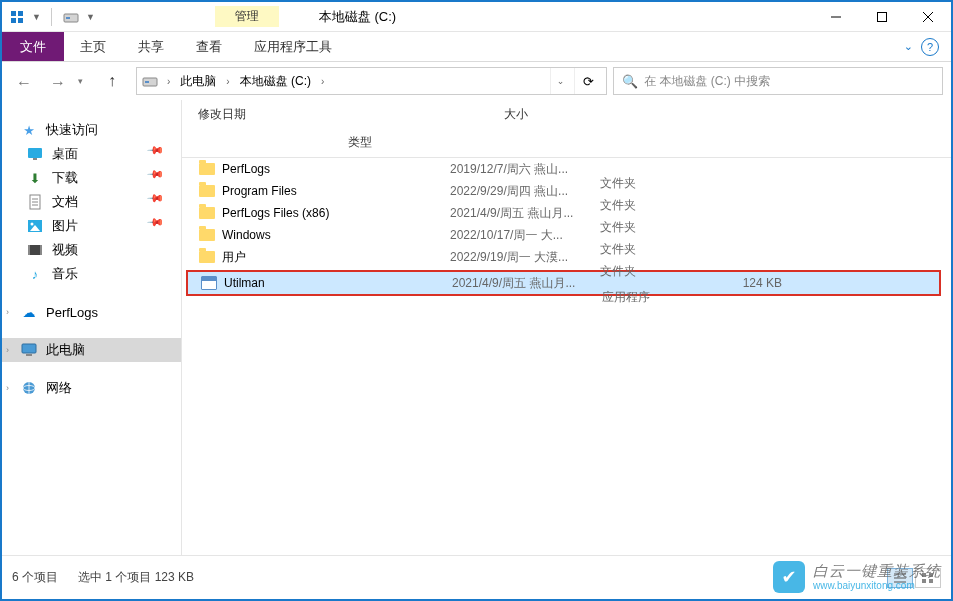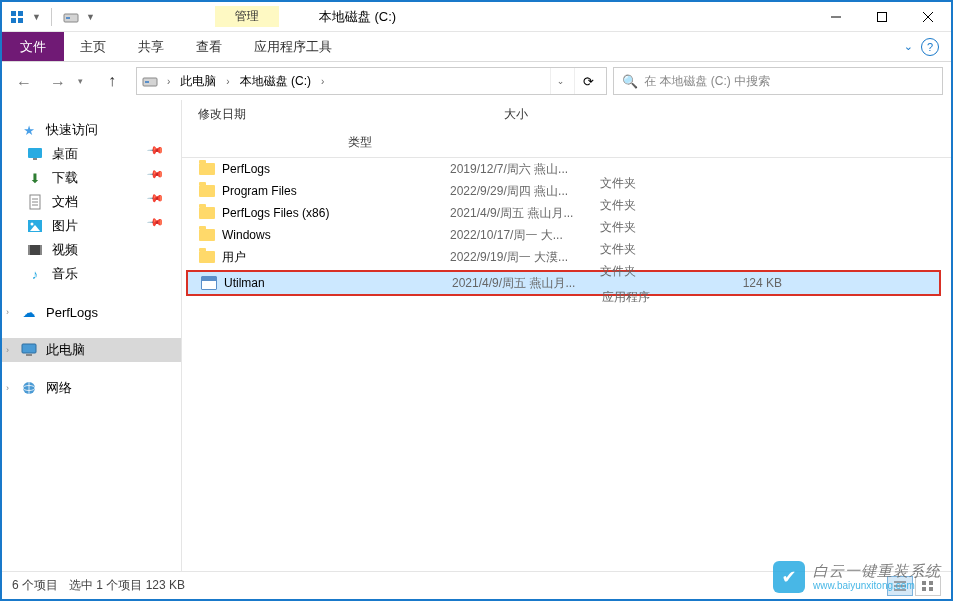--- a/index.html
+++ b/index.html
@@ -64,21 +64,21 @@
     .file-row .col-size { color: #666; }
     .folder-icon-sm { width: 18px; height: 16px; display: flex; align-items: center; justify-content: center; }
     .folder-shape { width: 16px; height: 12px; background: #ffd96a; border-radius: 1px; position: relative; }
     .folder-shape::before { content: ''; position: absolute; top: -3px; left: 0; width: 7px; height: 3px; background: #ffd96a; border-radius: 1px 1px 0 0; }
     .exe-icon-sm { width: 16px; height: 14px; border: 1px solid #5a8fc9; border-radius: 1px; position: relative; background: #fff; }
     .exe-icon-sm::before { content: ''; position: absolute; top: 0; left: 0; right: 0; height: 4px; background: #5a8fc9; }
     .highlight-box { border: 2px solid #d93025; margin: 2px 10px 0 4px; }
     .highlight-box .file-row { background: #cce8ff; margin: 0; padding-left: 12px; }
 
     
-    .statusbar { height: 28px; border-top: 1px solid #e5e5e5; display: flex; align-items: center; padding: 0 10px; gap: 11px; font-size: 12px; color: #444; }
+    .statusbar { height: 44px; border-top: 1px solid #e5e5e5; display: flex; align-items: center; padding: 0 10px; gap: 20px; font-size: 12px; color: #444; }
     .statusbar-right { margin-left: auto; display: flex; gap: 2px; }
     .view-toggle { width: 26px; height: 20px; border: 1px solid #ccc; display: flex; align-items: center; justify-content: center; font-size: 10px; }
     .view-toggle.active { background: #d4e8f7; border-color: #7db3dd; }
 
     
     .watermark { position: absolute; bottom: 6px; right: 10px; display: flex; align-items: center; gap: 8px; opacity: 0.85; }
     .wm-logo { width: 32px; height: 32px; background: #29abe2; border-radius: 6px; display: flex; align-items: center; justify-content: center; color: #fff; font-size: 18px; }
     .wm-text { display: flex; flex-direction: column; line-height: 1.1; }
     .wm-text .line1 { font-size: 15px; color: #666; font-style: italic; letter-spacing: 1px;}
     .wm-text .line2 { font-size: 10px; color: #29abe2; }

